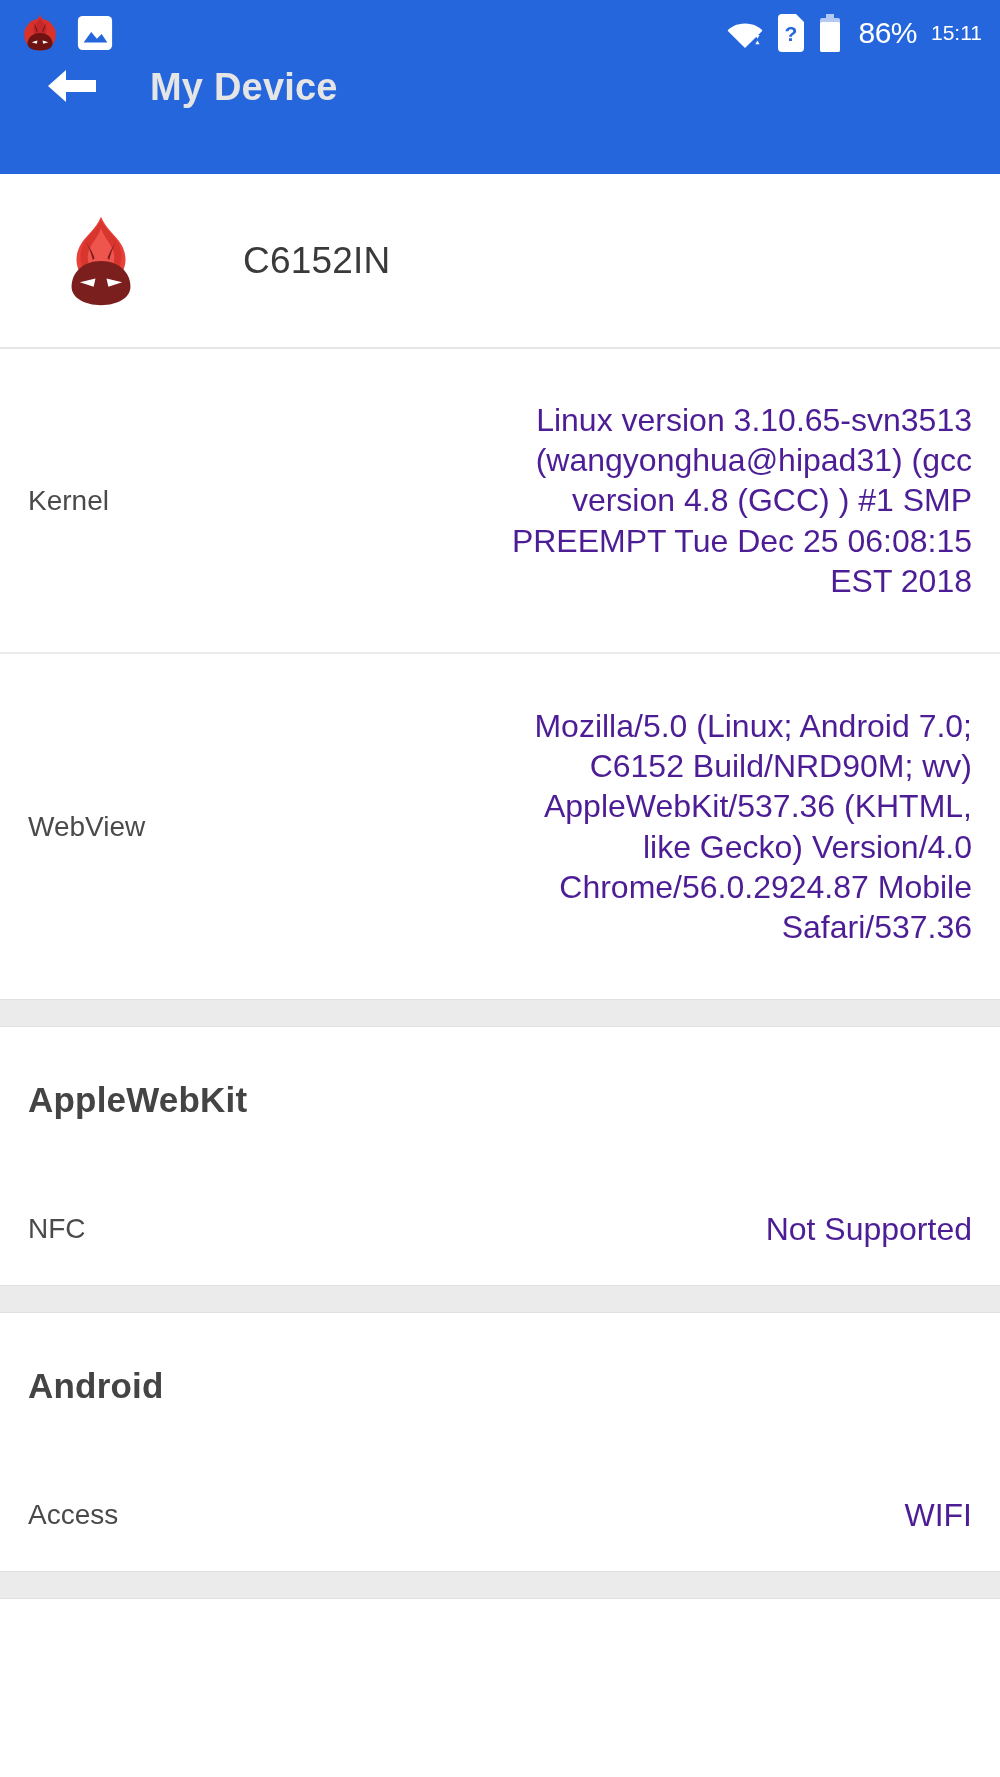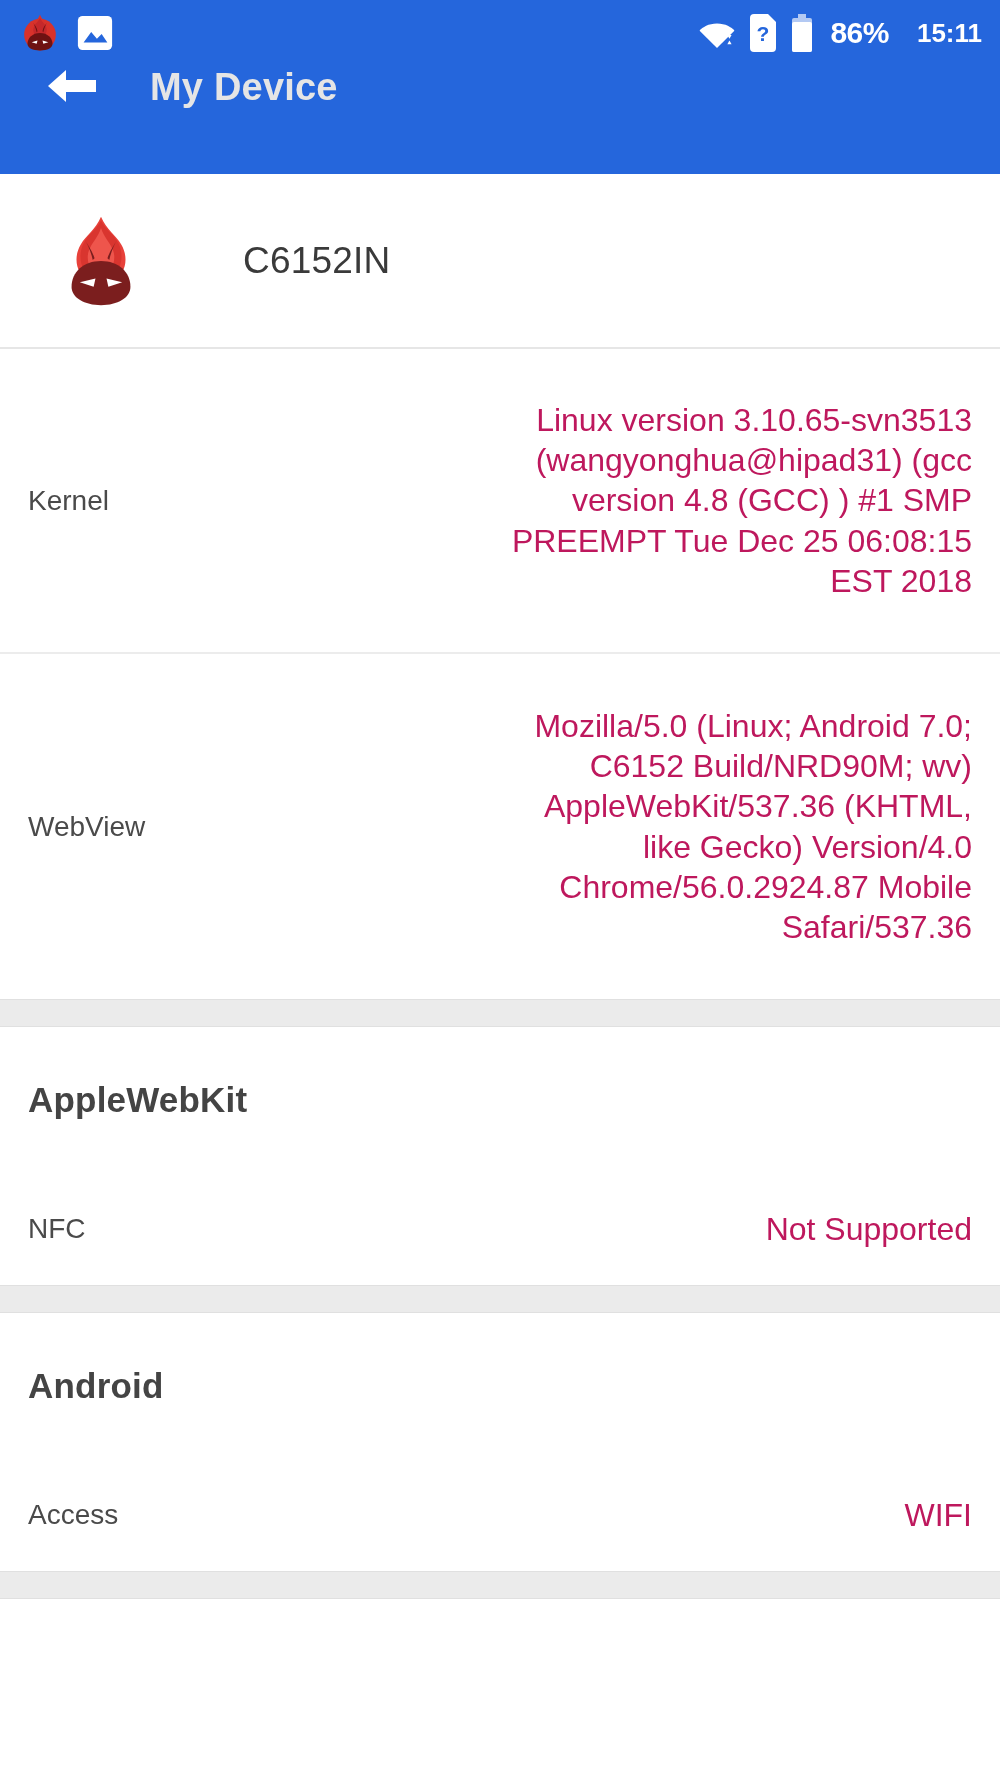--- a/index.html
+++ b/index.html
@@ -38,29 +38,28 @@
   .icon-gallery {
     width: 38px; height: 38px;
     display: block;
   }
   .icon-wifi { width: 38px; height: 32px; display:block; }
   .icon-sim  { width: 26px; height: 38px; display:block; }
   .icon-batt { width: 24px; height: 38px; display:block; }
 
   .sb-batt-text {
     font-size: 30px;
-    font-weight: 700;
+    font-weight: 400;
     letter-spacing: -0.5px;
     margin-left: 2px;
   }
   .sb-clock {
-    font-size: 26px;
-    font-weight: 700;
+    font-size: 21px;
+    font-weight: 400;
     letter-spacing: 0px;
-    margin-left: 14px;
   }
 
   
   .appbar {
     height: 108px;
     background: #2566DC;
     display: flex;
     align-items: flex-start;
     padding-left: 46px;
     color: #e5e5e5;
@@ -107,21 +106,21 @@
   .info-row.no-border { border-bottom: none; }
 
   .info-label {
     font-size: 28px;
     color: #4a4a4a;
     flex: 0 0 auto;
     white-space: nowrap;
   }
   .info-value {
     font-size: 32px;
-    color: #be185d;
+    color: #4c1d95;
     text-align: right;
     margin-left: auto;
     line-height: 1.26;
   }
 
   .row-kernel { height: 305px; }
   .row-kernel .info-value { width: 470px; }
 
   .row-webview { height: 345px; }
   .row-webview .info-value { width: 470px; }

